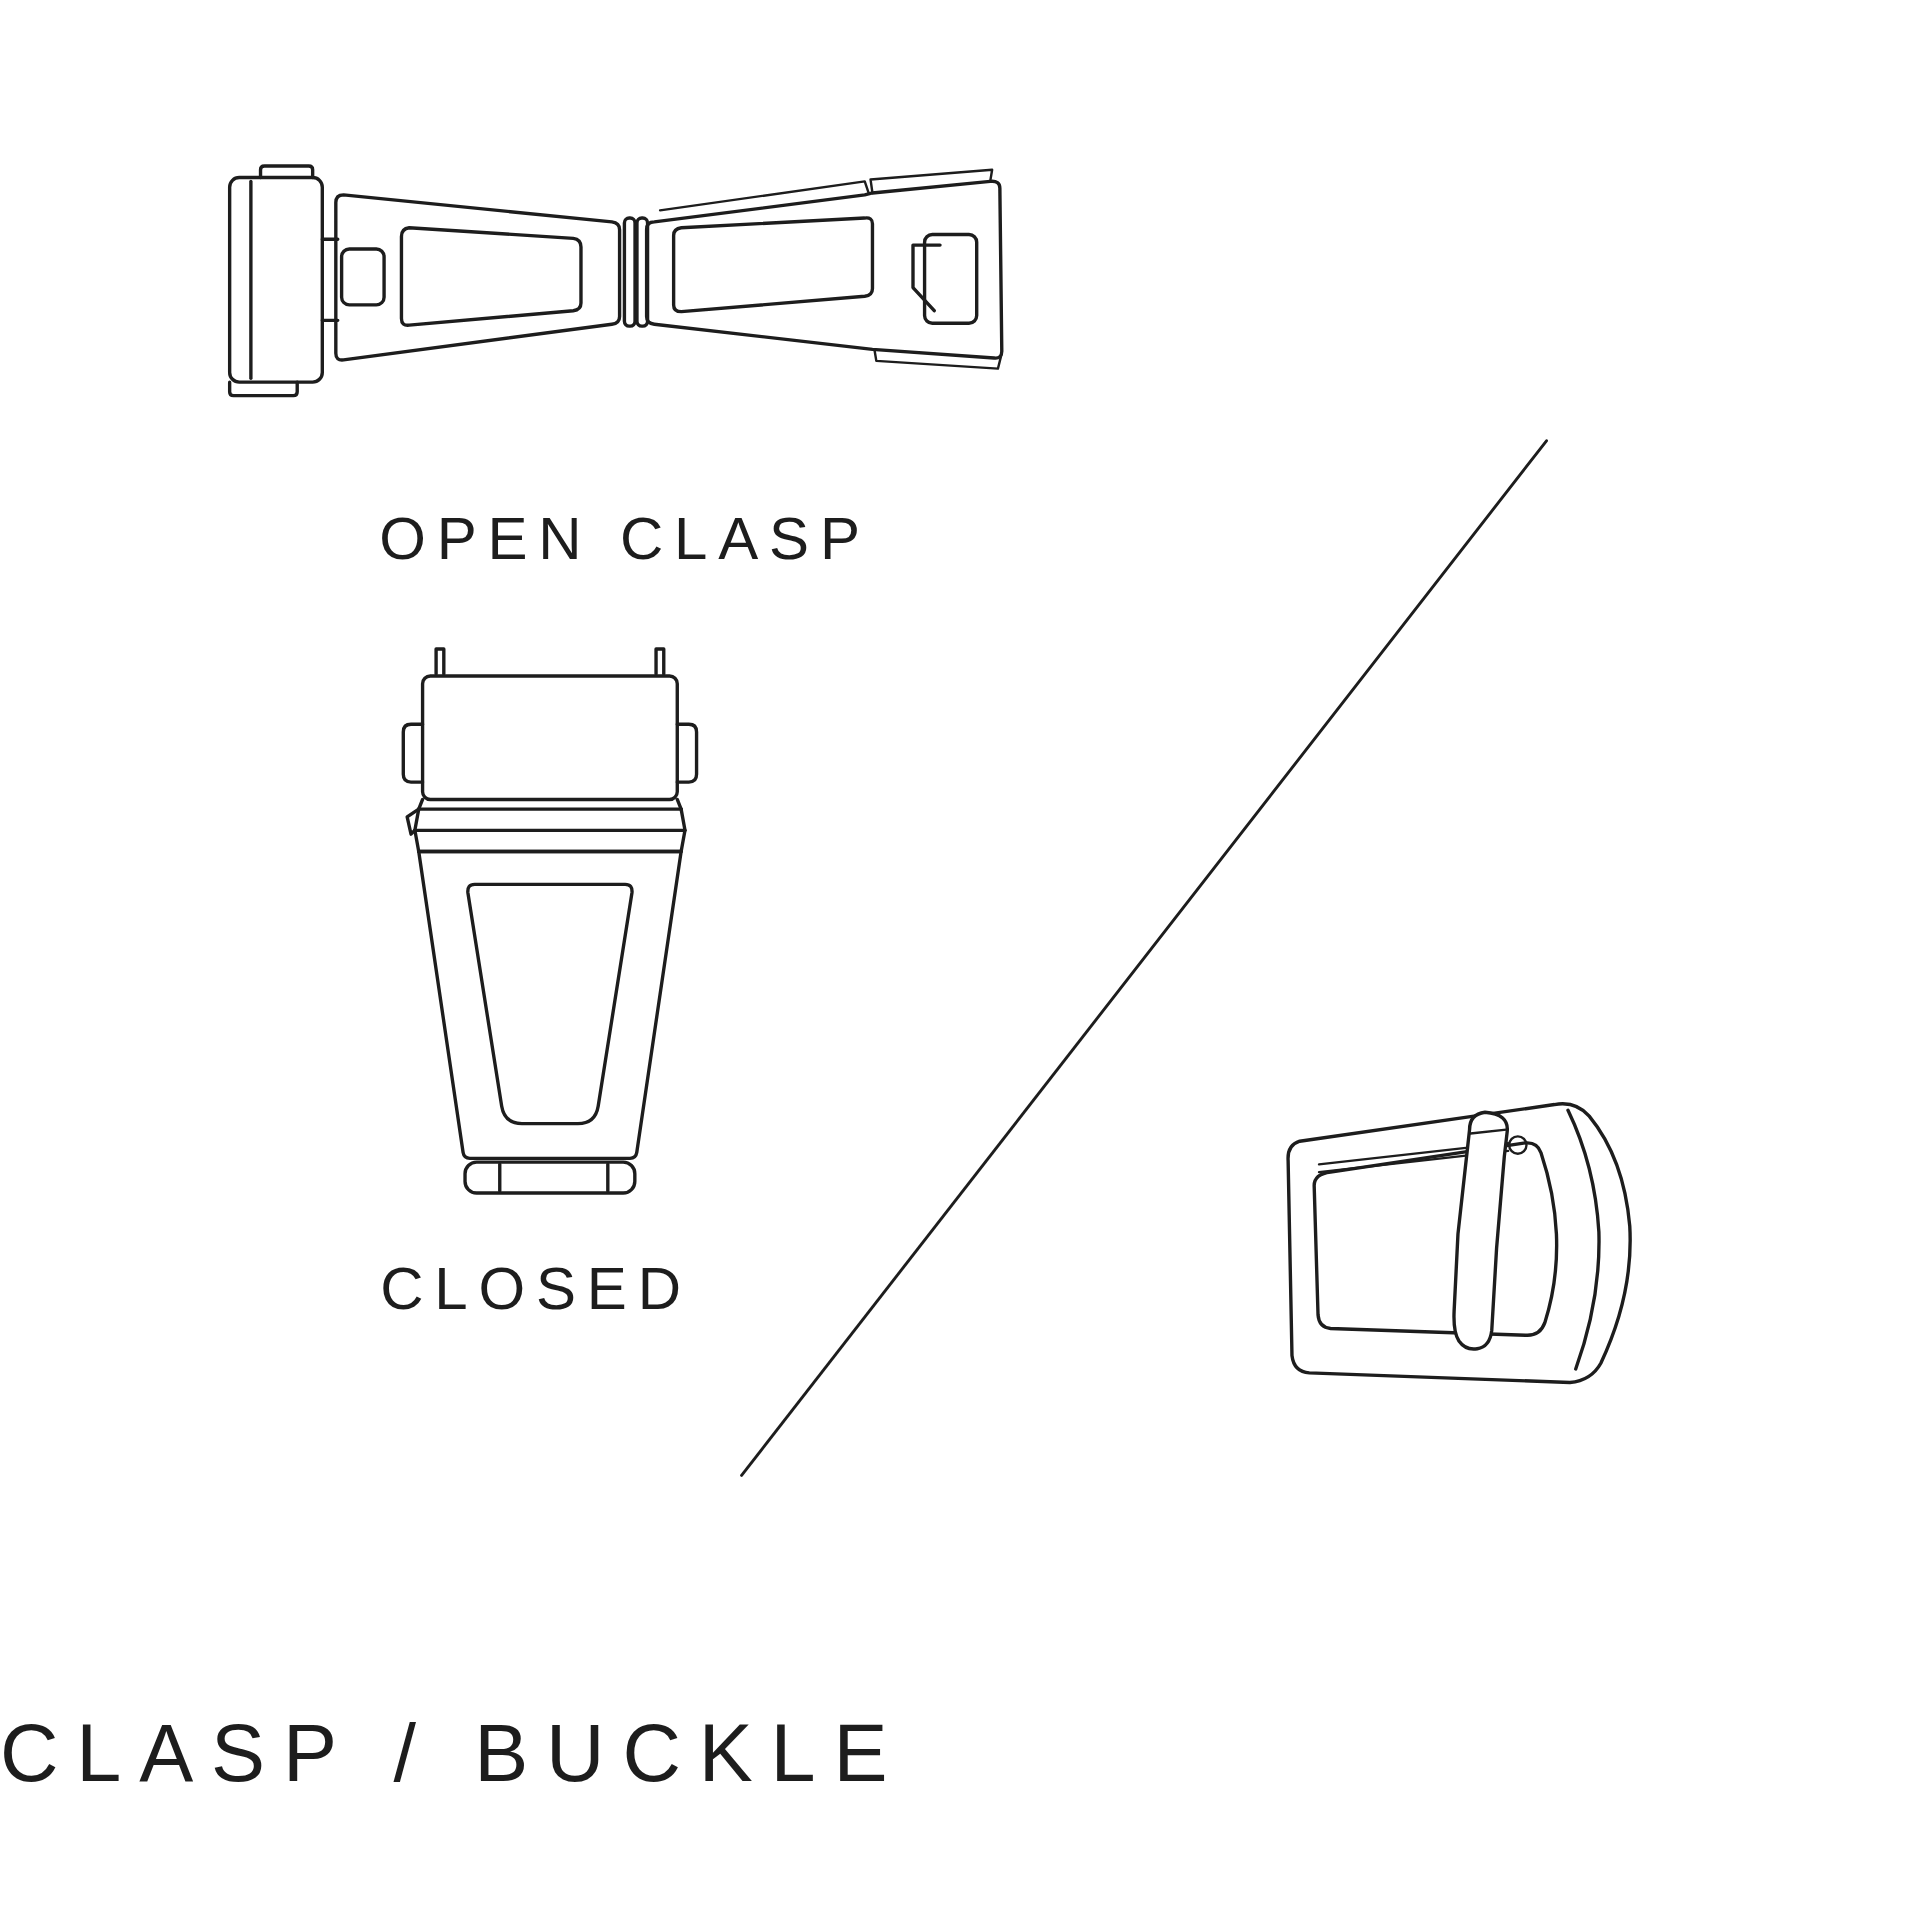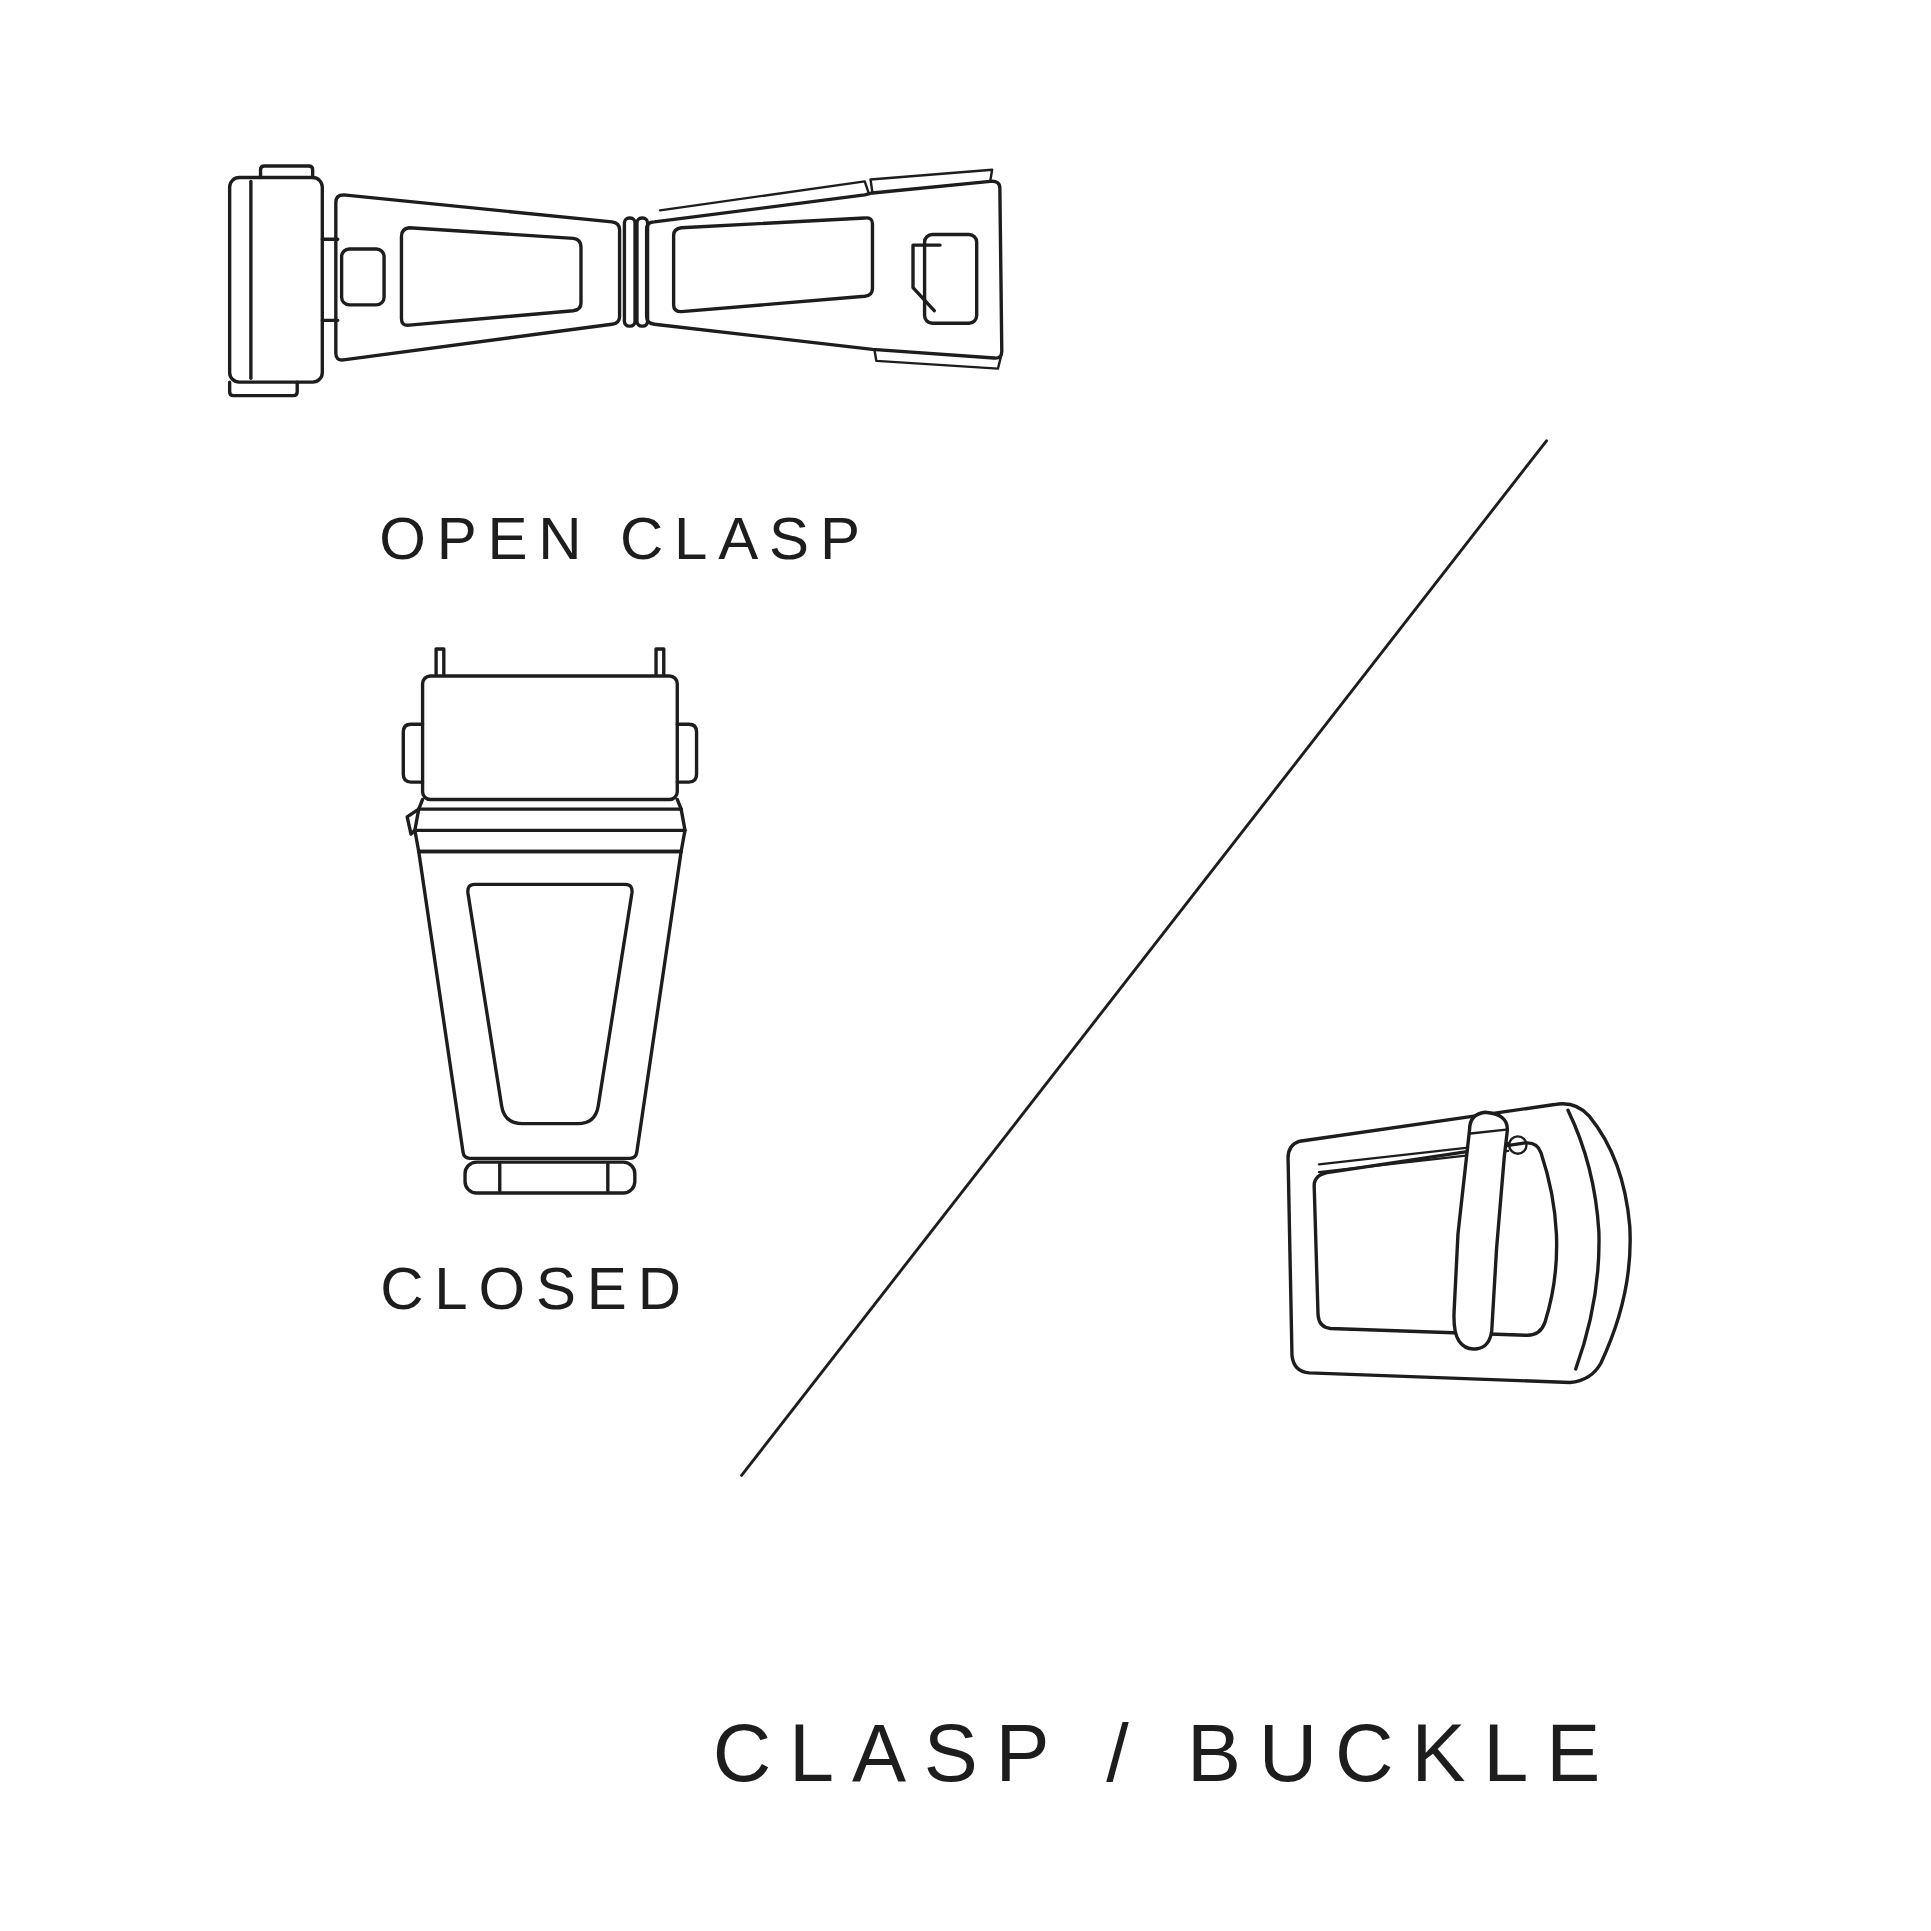--- a/index.html
+++ b/index.html
@@ -26,21 +26,21 @@
     color: var(--text, #1d1d1d);
     letter-spacing: 0.18em;
     font-size: 60px;
     font-weight: 400;
     text-align: center;
     white-space: nowrap;
   }
   .page-title {
     position: absolute;
     left: 0; top: 1707px; width: 1618px;
-    text-align: right;
+    text-align: left;
     color: var(--text, #1d1d1d);
     font-size: 81px;
     font-weight: 400;
     letter-spacing: 0.22em;
     white-space: nowrap;
   }
 </style>
 </head>
 <body style="background: rgb(255, 255, 255);">
 

